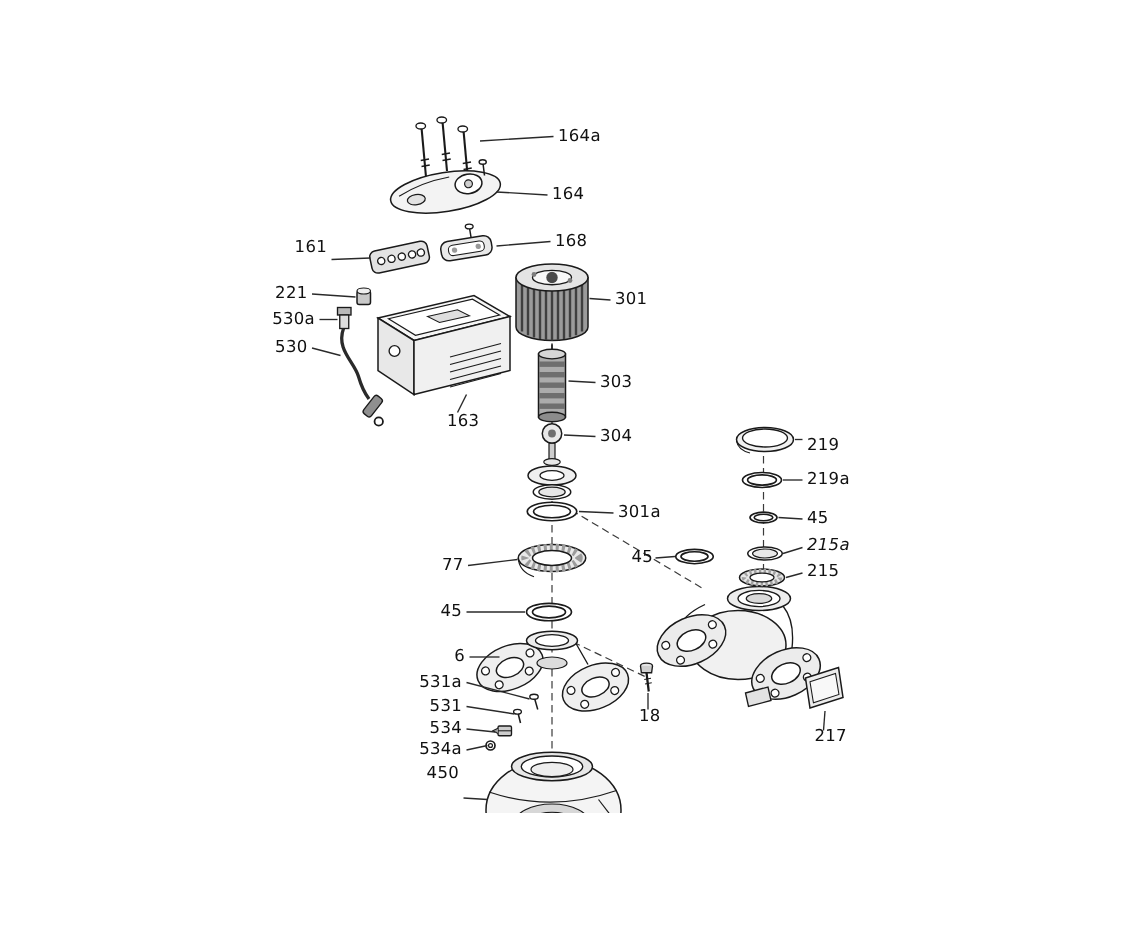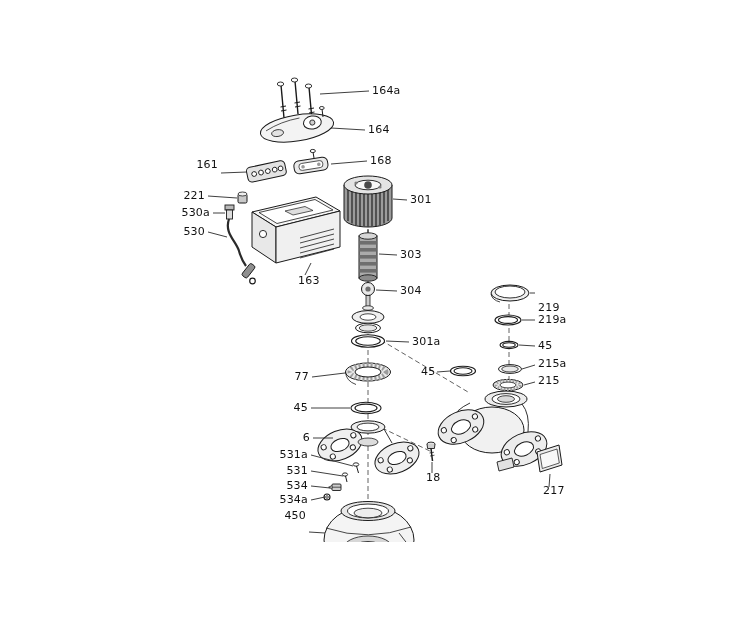--- a/index.html
+++ b/index.html
@@ -362,21 +362,21 @@
       <div class="part-label" style="left: 412px; top: 342px; color: rgb(17, 17, 17);">301a</div>
       <div class="part-label align-right" style="left: 309px; top: 377px; color: rgb(17, 17, 17);">77</div>
       <div class="part-label" style="left: 421px; top: 372px; color: rgb(17, 17, 17);">45</div>
       <div class="part-label align-right" style="left: 308px; top: 408px; color: rgb(17, 17, 17);">45</div>
       <div class="part-label align-right" style="left: 310px; top: 438px; color: rgb(17, 17, 17);">6</div>
       <div class="part-label align-right" style="left: 308px; top: 455px; color: rgb(17, 17, 17);">531a</div>
       <div class="part-label align-right" style="left: 308px; top: 471px; color: rgb(17, 17, 17);">531</div>
       <div class="part-label align-right" style="left: 308px; top: 486px; color: rgb(17, 17, 17);">534</div>
       <div class="part-label align-right" style="left: 308px; top: 500px; color: rgb(17, 17, 17);">534a</div>
       <div class="part-label align-right" style="left: 306px; top: 516px; color: rgb(17, 17, 17);">450</div>
-      <div class="part-label" style="left: 538px; top: 308px; color: rgb(17, 17, 17);">219</div>
+      <div class="part-label" style="left: 538px; top: 297px; color: rgb(17, 17, 17);">219</div>
       <div class="part-label" style="left: 538px; top: 320px; color: rgb(17, 17, 17);">219a</div>
       <div class="part-label" style="left: 538px; top: 346px; color: rgb(17, 17, 17);">45</div>
-      <div class="part-label" style="left: 538px; top: 364px; color: rgb(17, 17, 17);">215a</div>
+      <div class="part-label" style="left: 538px; top: 364px; color: rgb(17, 17, 17); font-style: italic;">215a</div>
       <div class="part-label" style="left: 538px; top: 381px; color: rgb(17, 17, 17);">215</div>
       <div class="part-label" style="left: 426px; top: 478px; color: rgb(17, 17, 17);">18</div>
       <div class="part-label" style="left: 543px; top: 491px; color: rgb(17, 17, 17);">217</div>
     </div>
 </div>
 
 </body></html>

